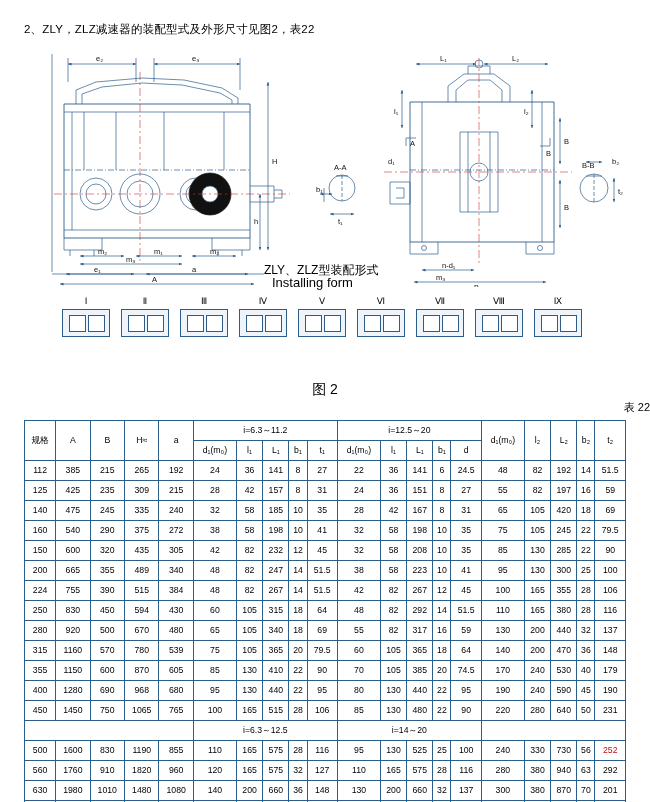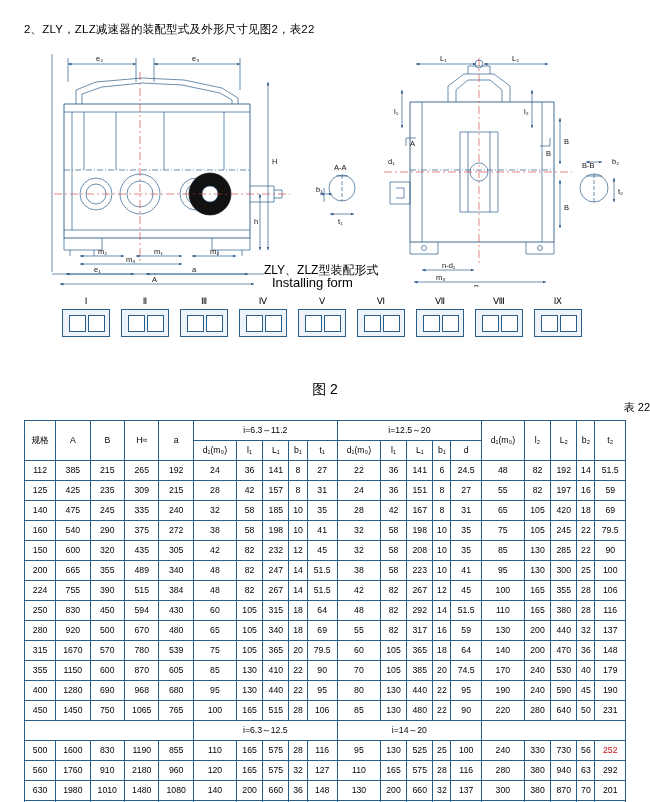--- a/index.html
+++ b/index.html
@@ -527,21 +527,21 @@
             <td>16</td>
             <td>59</td>
             <td>130</td>
             <td>200</td>
             <td>440</td>
             <td>32</td>
             <td>137</td>
           </tr>
           <tr>
             <td>315</td>
-            <td>1670</td>
+            <td>1160</td>
             <td>570</td>
             <td>780</td>
             <td>539</td>
             <td>75</td>
             <td>105</td>
             <td>365</td>
             <td>20</td>
             <td>79.5</td>
             <td>60</td>
             <td>105</td>
@@ -645,21 +645,21 @@
             <td>240</td>
             <td>330</td>
             <td>730</td>
             <td>56</td>
             <td class="red">252</td>
           </tr>
           <tr>
             <td>560</td>
             <td>1760</td>
             <td>910</td>
-            <td>2180</td>
+            <td>1820</td>
             <td>960</td>
             <td>120</td>
             <td>165</td>
             <td>575</td>
             <td>32</td>
             <td>127</td>
             <td>110</td>
             <td>165</td>
             <td>575</td>
             <td>28</td>

